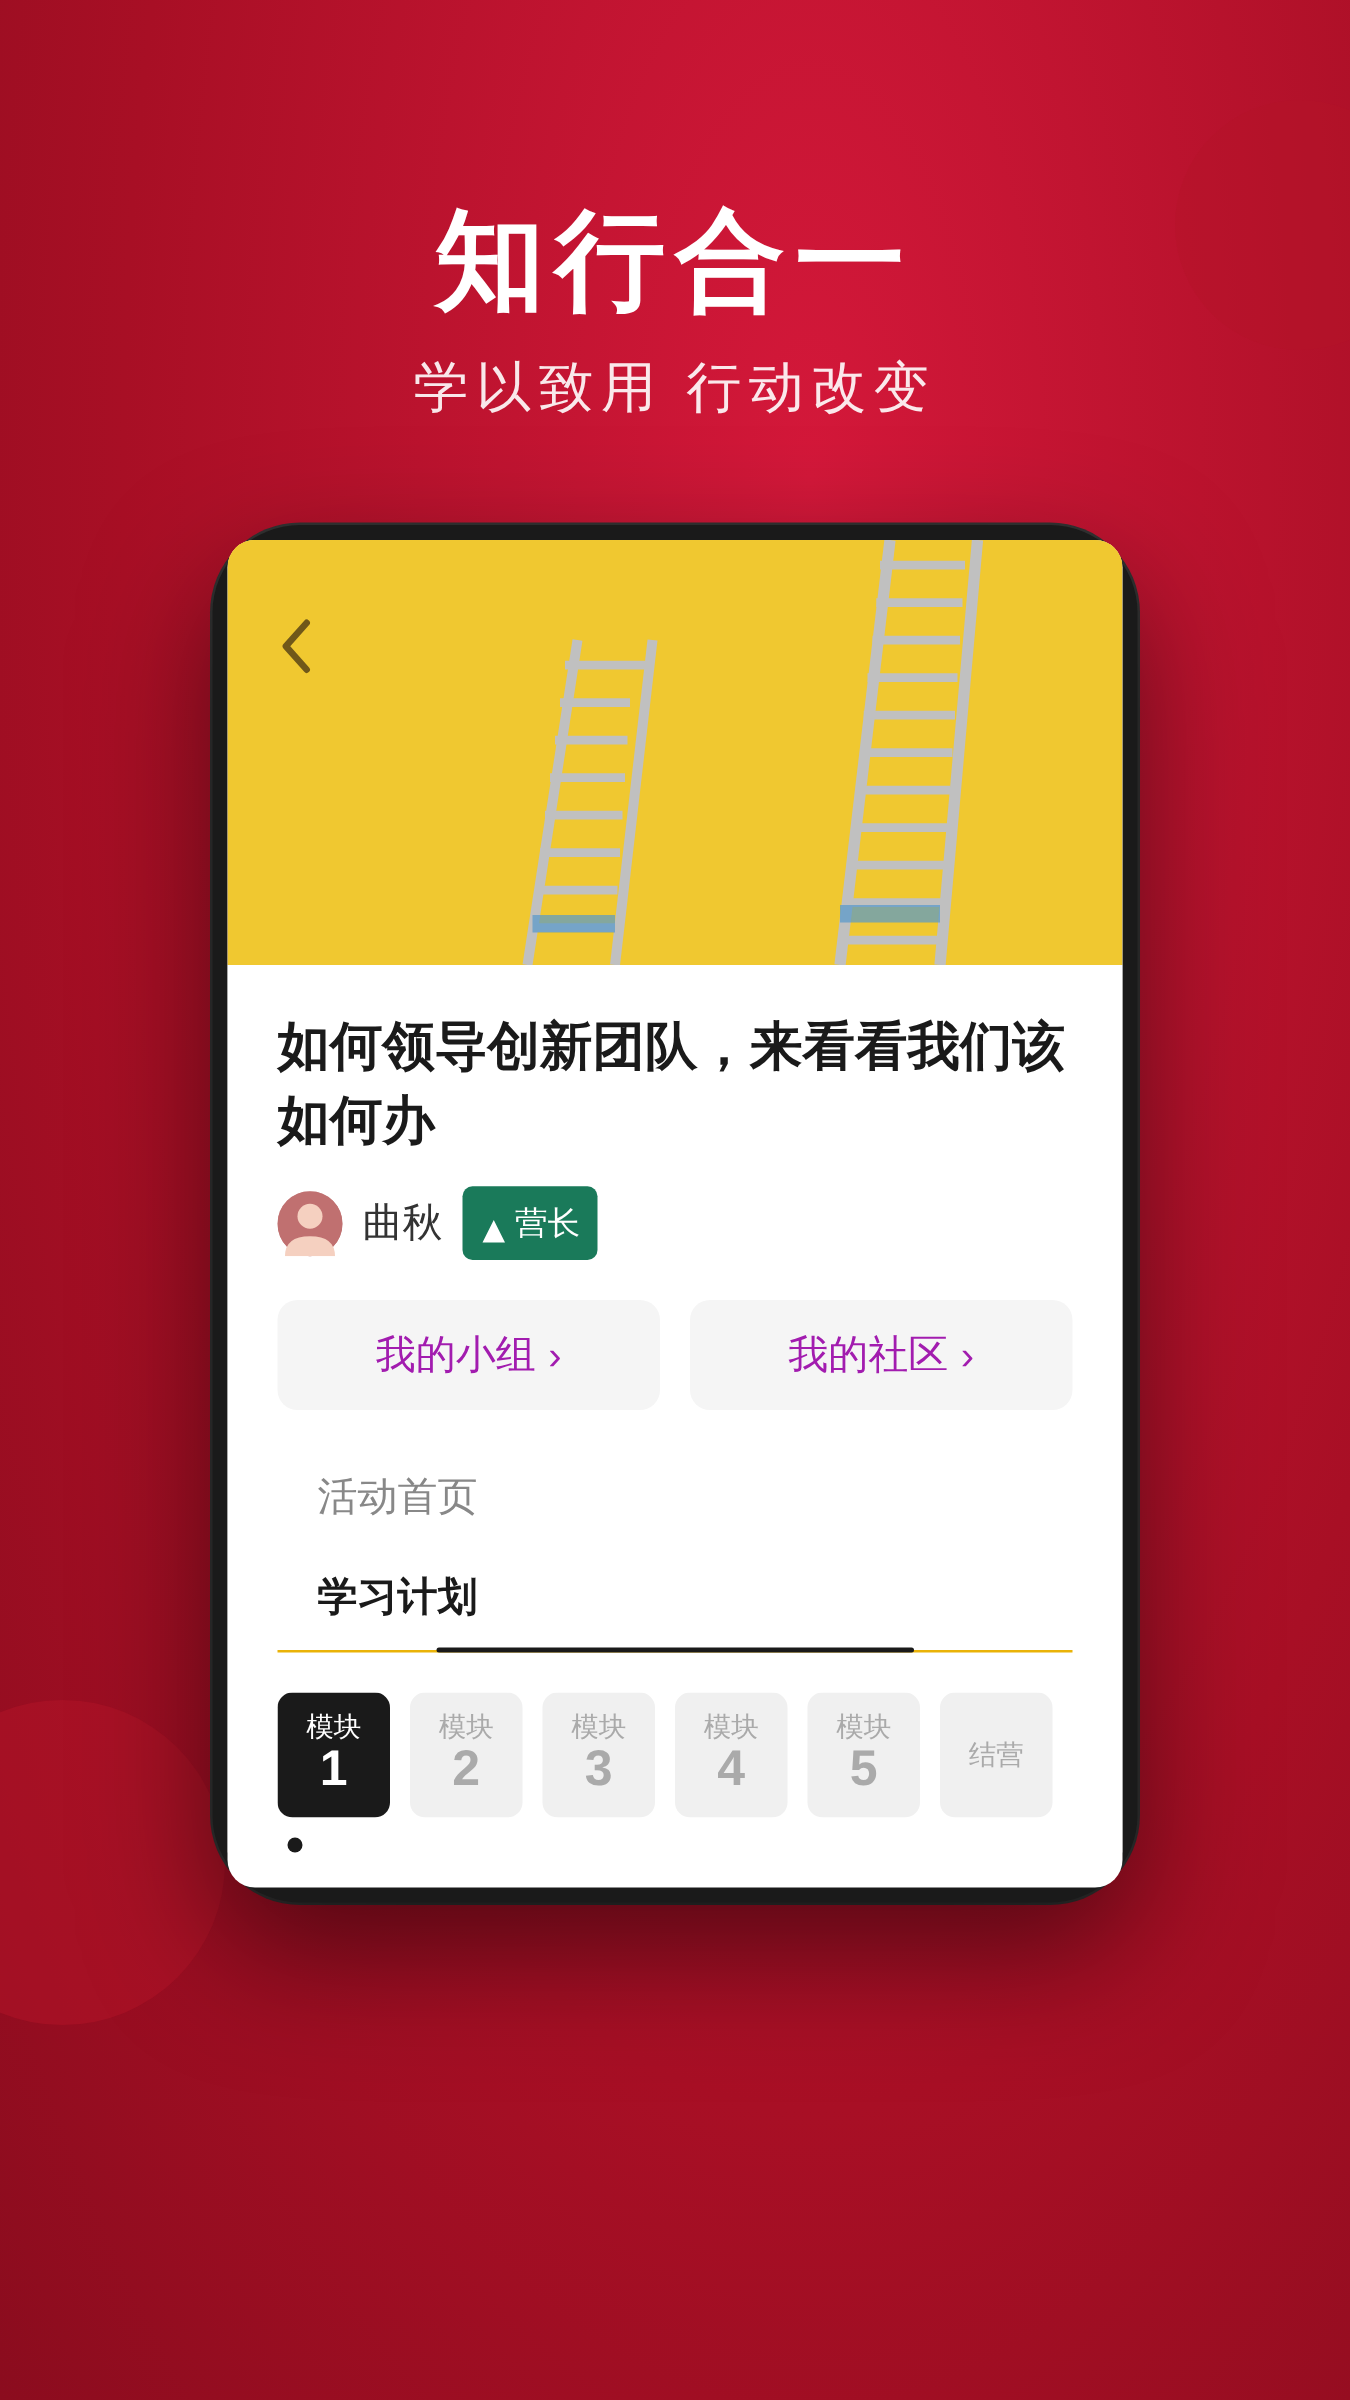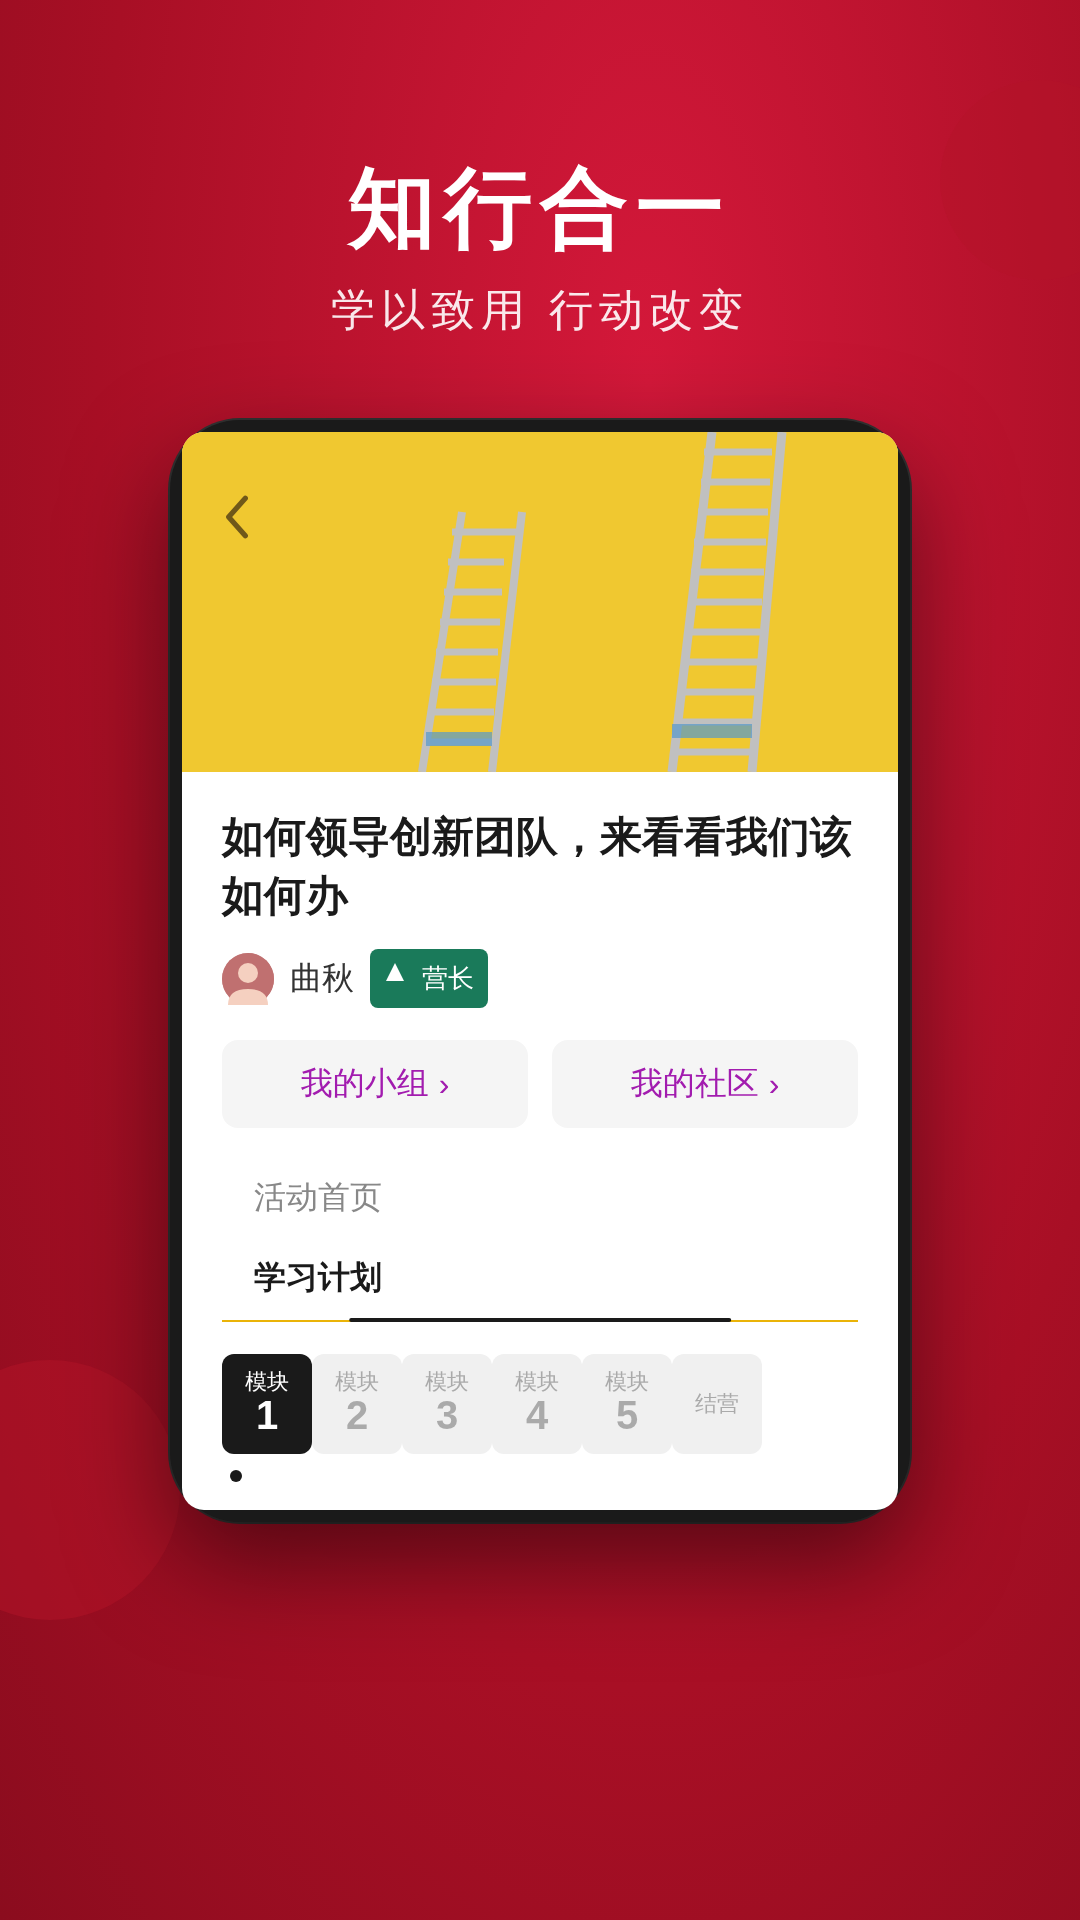--- a/index.html
+++ b/index.html
@@ -163,22 +163,22 @@
     .author-name {
       font-size: 32px;
       color: #333;
     }
 
     .author-badge {
       background: #1a7a5a;
       border-radius: 8px;
       padding: 12px 14px;
       display: flex;
-      align-items: flex-start;
-      gap: 16px;
+      align-items: flex-end;
+      gap: 6px;
     }
 
     .badge-text {
       font-size: 26px;
       color: #ffffff;
     }
 
     
     .nav-buttons {
       display: flex;
@@ -228,21 +228,21 @@
       transform: translateX(-50%);
       width: 60%;
       height: 4px;
       background: #1a1a1a;
       border-radius: 2px;
     }
 
     
     .modules-row {
       display: flex;
-      gap: 0;
+      gap: 16px;
       margin-bottom: 16px;
       overflow-x: auto;
     }
 
     .module-block {
       min-width: 90px;
       height: 100px;
       background: #f0f0f0;
       border-radius: 12px;
       display: flex;

